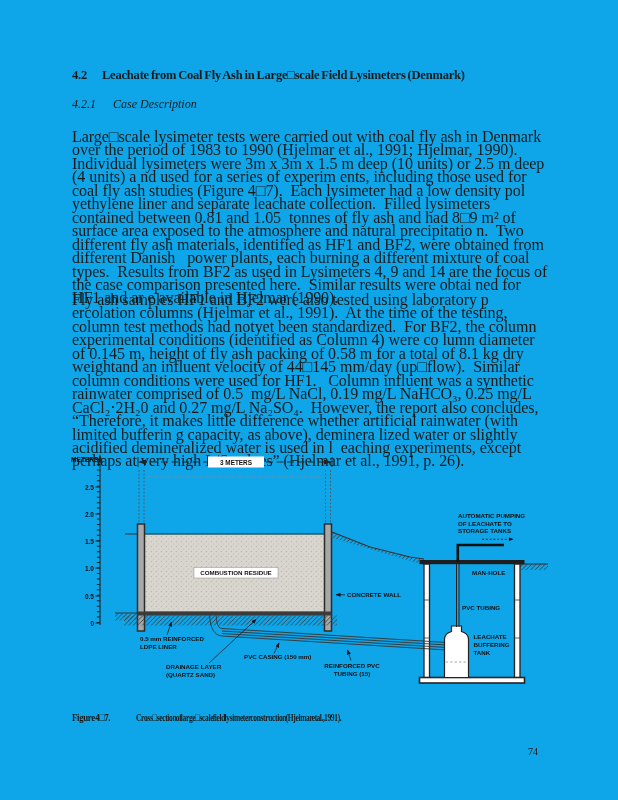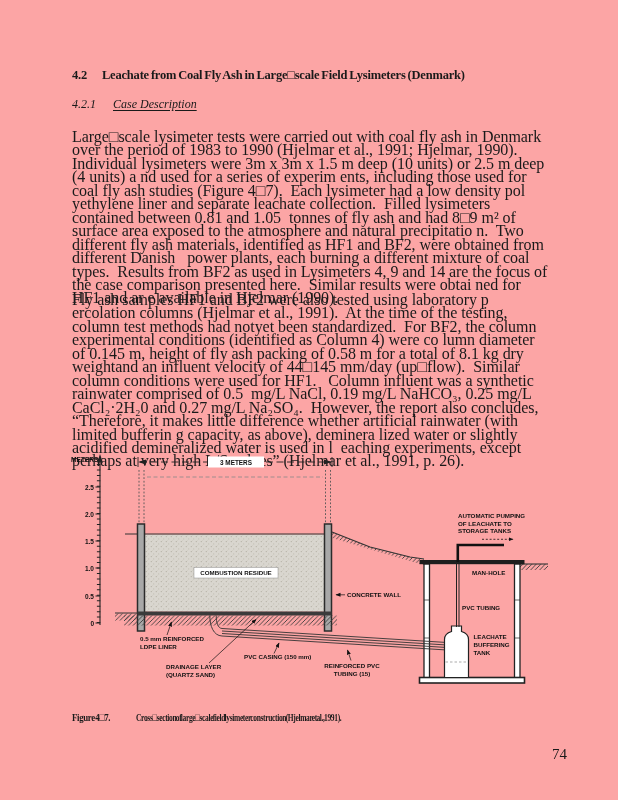--- a/index.html
+++ b/index.html
@@ -1,31 +1,31 @@
 <!DOCTYPE html>
 <html><head>
 <meta charset="utf-8">
 <style>
   html,body{margin:0;padding:0;background:#888;}
   .page{
-    position:relative; width:618px; height:800px; background:#fca5a5;
+    position:relative; width:618px; height:800px; background:#0ea5e9;
     font-family:"Liberation Serif", serif; color:#1a1a1a; overflow:hidden;
     margin:0 auto;
   }
   .sec-heading{
     position:absolute; left:72px; top:68px; width:490px;
     font-size:12.5px; font-weight:bold; letter-spacing:-0.2px; word-spacing:-1px;
   }
   .sec-heading .num{margin-right:13px;}
   .subsec-heading{
     position:absolute; left:72px; top:97px; width:300px;
     font-size:12px; font-style:italic; font-weight:normal;
   }
   .subsec-heading .num{margin-right:14px;}
-  .subsec-heading .title{text-decoration:underline; text-underline-offset:2px;}
+  .subsec-heading .title{text-underline-offset:2px;}
   .body-par{
     position:absolute; left:72px; width:478px;
     font-size:16px; line-height:13.45px; white-space:pre-wrap;
     text-align:left; letter-spacing:-0.05px;
   }
   .p1{top:114px;}
   .p2{top:277px;}
   .figure-svg{position:absolute; left:70px; top:450px;}
   .figlabel{font:bold 6.2px "Liberation Sans", sans-serif; fill:#111;}
   .tick{font:bold 6.5px "Liberation Sans", sans-serif; fill:#111; text-anchor:end;}
@@ -34,21 +34,21 @@
   .caption-label{
     position:absolute; left:72px; top:711px; font-size:11px; font-weight:bold;
     letter-spacing:-0.4px; word-spacing:-2px; transform:scaleX(0.8); transform-origin:left top;
     white-space:nowrap;
   }
   .caption-text{
     position:absolute; left:136px; top:711px; font-size:11px; font-weight:bold;
     letter-spacing:-0.5px; word-spacing:-3px; transform:scaleX(0.68); transform-origin:left top;
     white-space:nowrap;
   }
-  .page-number{position:absolute; left:528px; top:746px; font-size:15px;margin-left:24px;}
+  .page-number{position:absolute; left:528px; top:746px; font-size:10px;}
 </style>
 </head>
 <body>
 
 <div class="page">
 
   <div class="sec-heading">
     <span class="num">4.2</span>
     <span>Leachate from Coal Fly Ash in Large□scale Field Lysimeters (Denmark)</span>
   </div>

